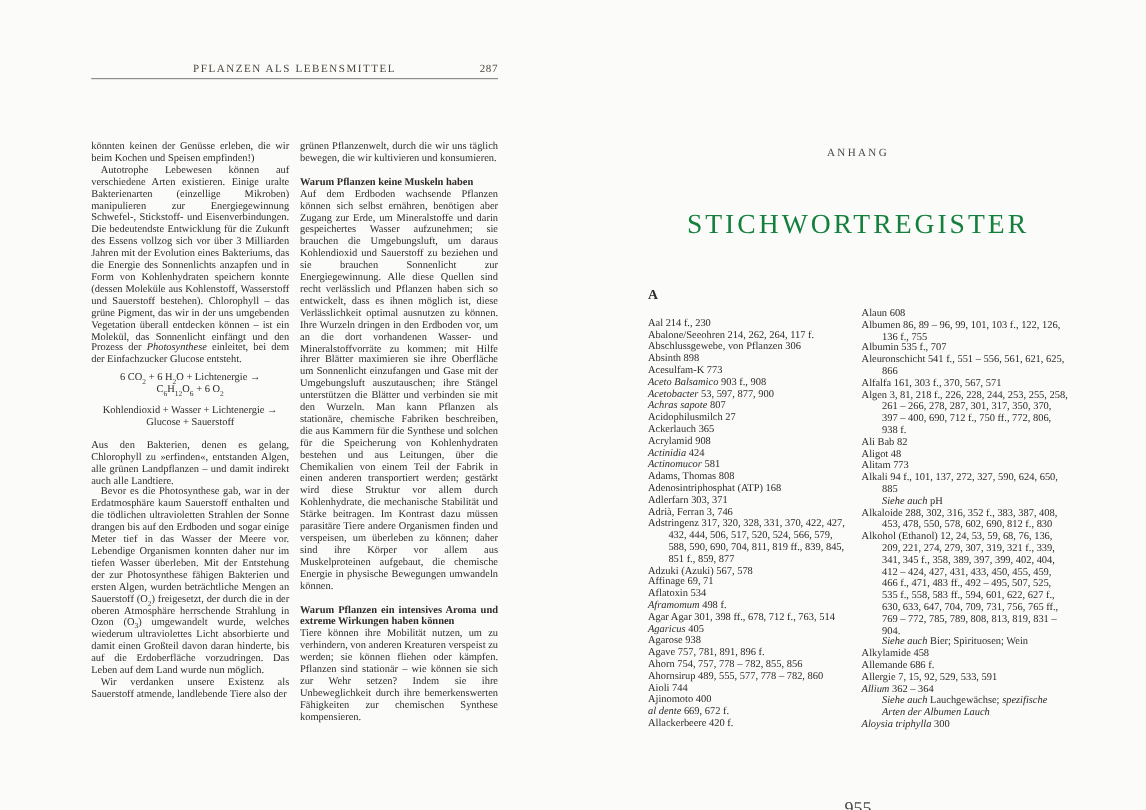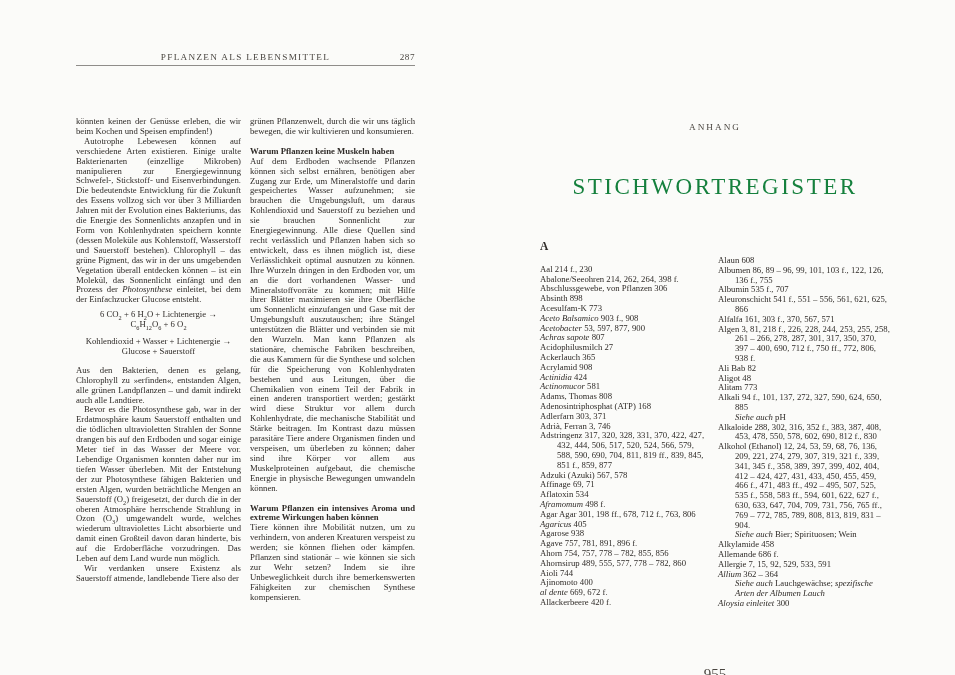--- a/index.html
+++ b/index.html
@@ -76,42 +76,42 @@
   </div>
 </div>
 
 <div class="page right-page">
   <div class="anhang">ANHANG</div>
   <div class="reg-title">STICHWORTREGISTER</div>
   <div class="index-cols">
     <div class="icol">
       <div class="letter">A</div>
     <div class="entry"><span>Aal 214 f., 230</span></div>
-        <div class="entry"><span>Abalone/Seeohren 214, 262, 264, 398 f.</span></div>
+        <div class="entry"><span>Abalone/Seeohren 214, 262, 264, 117 f.</span></div>
         <div class="entry"><span>Abschlussgewebe, von Pflanzen 306</span></div>
         <div class="entry"><span>Absinth 898</span></div>
         <div class="entry"><span>Acesulfam-K 773</span></div>
         <div class="entry"><span class="it">Aceto Balsamico</span><span> 903 f., 908</span></div>
         <div class="entry"><span class="it">Acetobacter</span><span> 53, 597, 877, 900</span></div>
         <div class="entry"><span class="it">Achras sapote</span><span> 807</span></div>
         <div class="entry"><span>Acidophilusmilch 27</span></div>
         <div class="entry"><span>Ackerlauch 365</span></div>
         <div class="entry"><span>Acrylamid 908</span></div>
         <div class="entry"><span class="it">Actinidia</span><span> 424</span></div>
         <div class="entry"><span class="it">Actinomucor</span><span> 581</span></div>
         <div class="entry"><span>Adams, Thomas 808</span></div>
         <div class="entry"><span>Adenosintriphosphat (ATP) 168</span></div>
         <div class="entry"><span>Adlerfarn 303, 371</span></div>
         <div class="entry"><span>Adrià, Ferran 3, 746</span></div>
         <div class="entry"><span>Adstringenz 317, 320, 328, 331, 370, 422, 427, 432, 444, 506, 517, 520, 524, 566, 579, 588, 590, 690, 704, 811, 819 ff., 839, 845, 851 f., 859, 877</span></div>
         <div class="entry"><span>Adzuki (Azuki) 567, 578</span></div>
         <div class="entry"><span>Affinage 69, 71</span></div>
         <div class="entry"><span>Aflatoxin 534</span></div>
         <div class="entry"><span class="it">Aframomum</span><span> 498 f.</span></div>
-        <div class="entry"><span>Agar Agar 301, 198 ff., 678, 712 f., 763, 806</span></div>
+        <div class="entry"><span>Agar Agar 301, 398 ff., 678, 712 f., 763, 514</span></div>
         <div class="entry"><span class="it">Agaricus</span><span> 405</span></div>
         <div class="entry"><span>Agarose 938</span></div>
         <div class="entry"><span>Agave 757, 781, 891, 896 f.</span></div>
         <div class="entry"><span>Ahorn 754, 757, 778 – 782, 855, 856</span></div>
         <div class="entry"><span>Ahornsirup 489, 555, 577, 778 – 782, 860</span></div>
         <div class="entry"><span>Aioli 744</span></div>
         <div class="entry"><span>Ajinomoto 400</span></div>
         <div class="entry"><span class="it">al dente</span><span> 669, 672 f.</span></div>
         <div class="entry"><span>Allackerbeere 420 f.</span></div>
       </div>
@@ -128,17 +128,17 @@
         <div class="entry"><span>Alkali 94 f., 101, 137, 272, 327, 590, 624, 650, 885</span></div>
         <div class="see"><span class="it">Siehe auch</span><span> pH</span></div>
         <div class="entry"><span>Alkaloide 288, 302, 316, 352 f., 383, 387, 408, 453, 478, 550, 578, 602, 690, 812 f., 830</span></div>
         <div class="entry"><span>Alkohol (Ethanol) 12, 24, 53, 59, 68, 76, 136, 209, 221, 274, 279, 307, 319, 321 f., 339, 341, 345 f., 358, 389, 397, 399, 402, 404, 412 – 424, 427, 431, 433, 450, 455, 459, 466 f., 471, 483 ff., 492 – 495, 507, 525, 535 f., 558, 583 ff., 594, 601, 622, 627 f., 630, 633, 647, 704, 709, 731, 756, 765 ff., 769 – 772, 785, 789, 808, 813, 819, 831 – 904.</span></div>
         <div class="see"><span class="it">Siehe auch</span><span> Bier; Spirituosen; Wein</span></div>
         <div class="entry"><span>Alkylamide 458</span></div>
         <div class="entry"><span>Allemande 686 f.</span></div>
         <div class="entry"><span>Allergie 7, 15, 92, 529, 533, 591</span></div>
         <div class="entry"><span class="it">Allium</span><span> 362 – 364</span></div>
         <div class="see"><span class="it">Siehe auch</span><span> Lauchgewächse; </span><span class="it">spezifische Arten der Albumen Lauch</span></div>
-        <div class="entry"><span class="it">Aloysia einleitet</span><span> 300</span></div>
+        <div class="entry"><span class="it">Aloysia triphylla</span><span> 300</span></div>
       </div>
   </div>
   <div class="folio">955</div>
 </div>
 
 </body></html>

